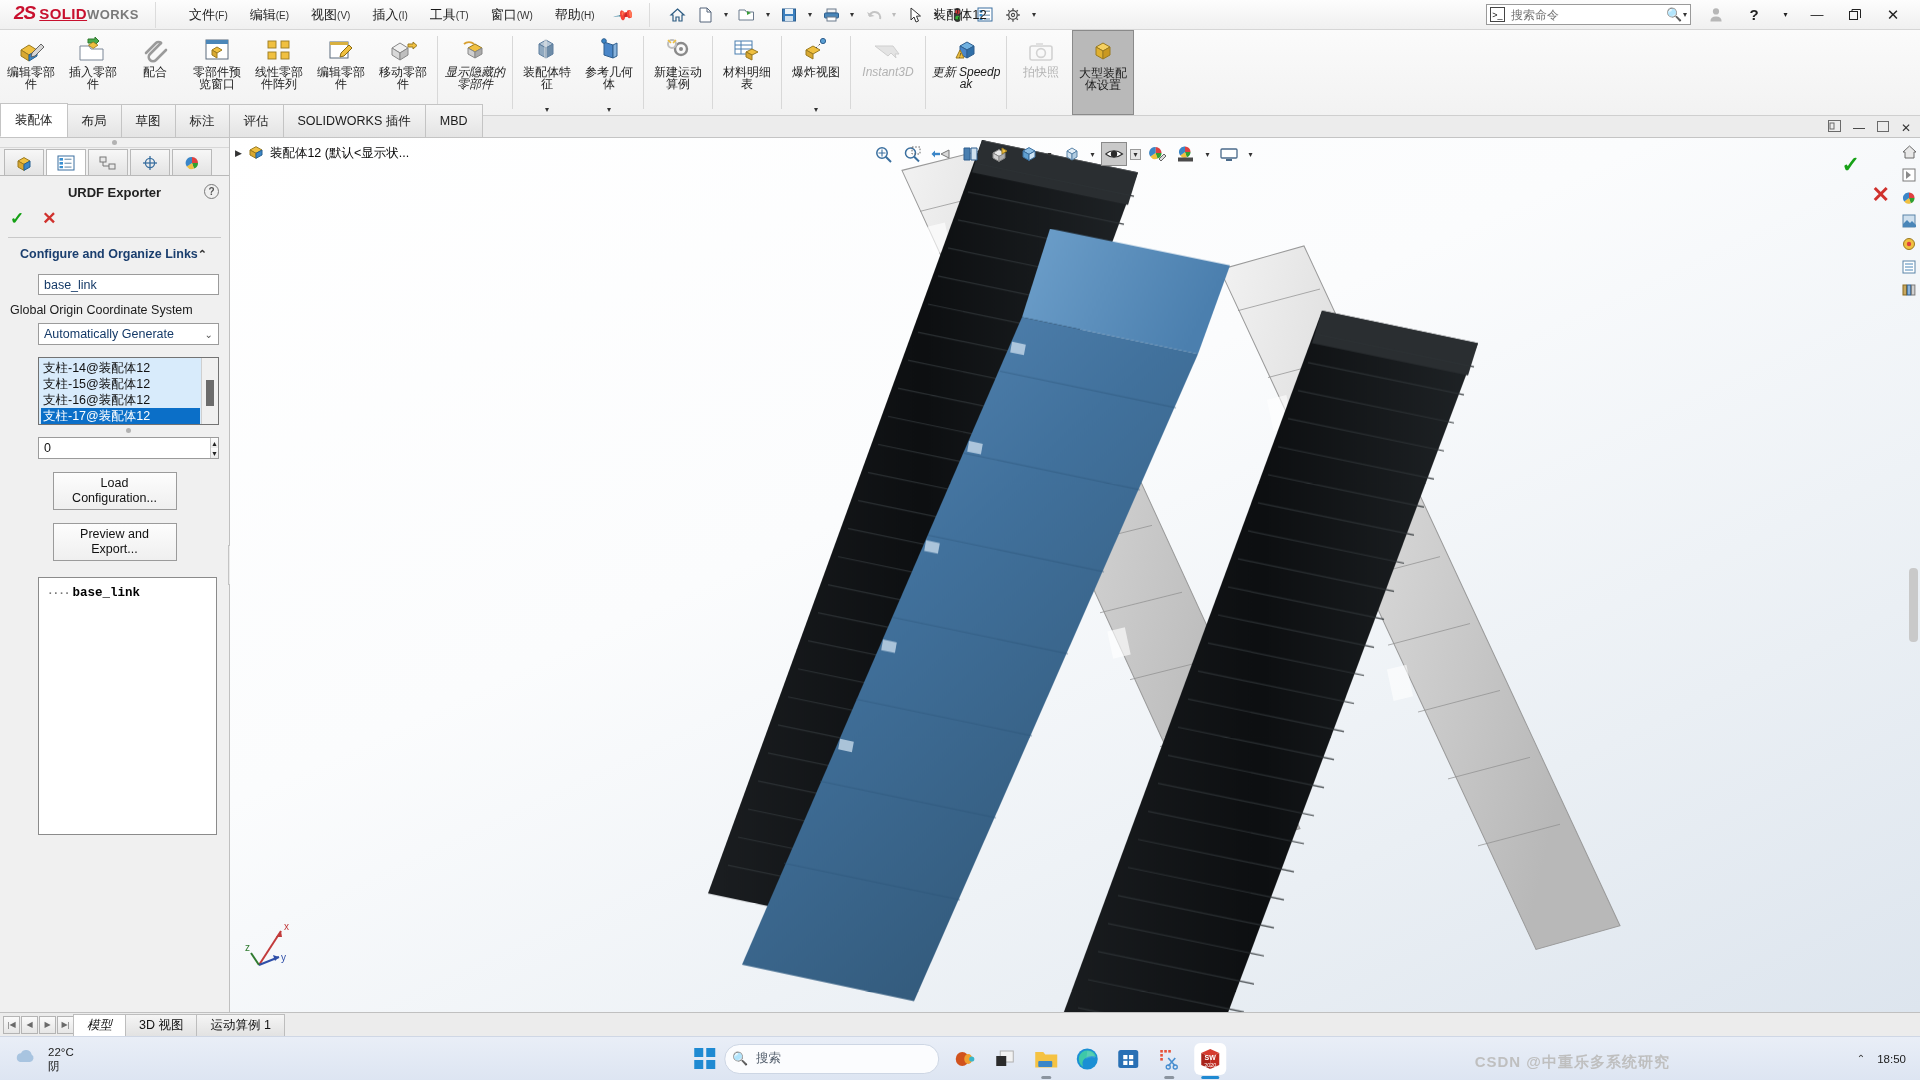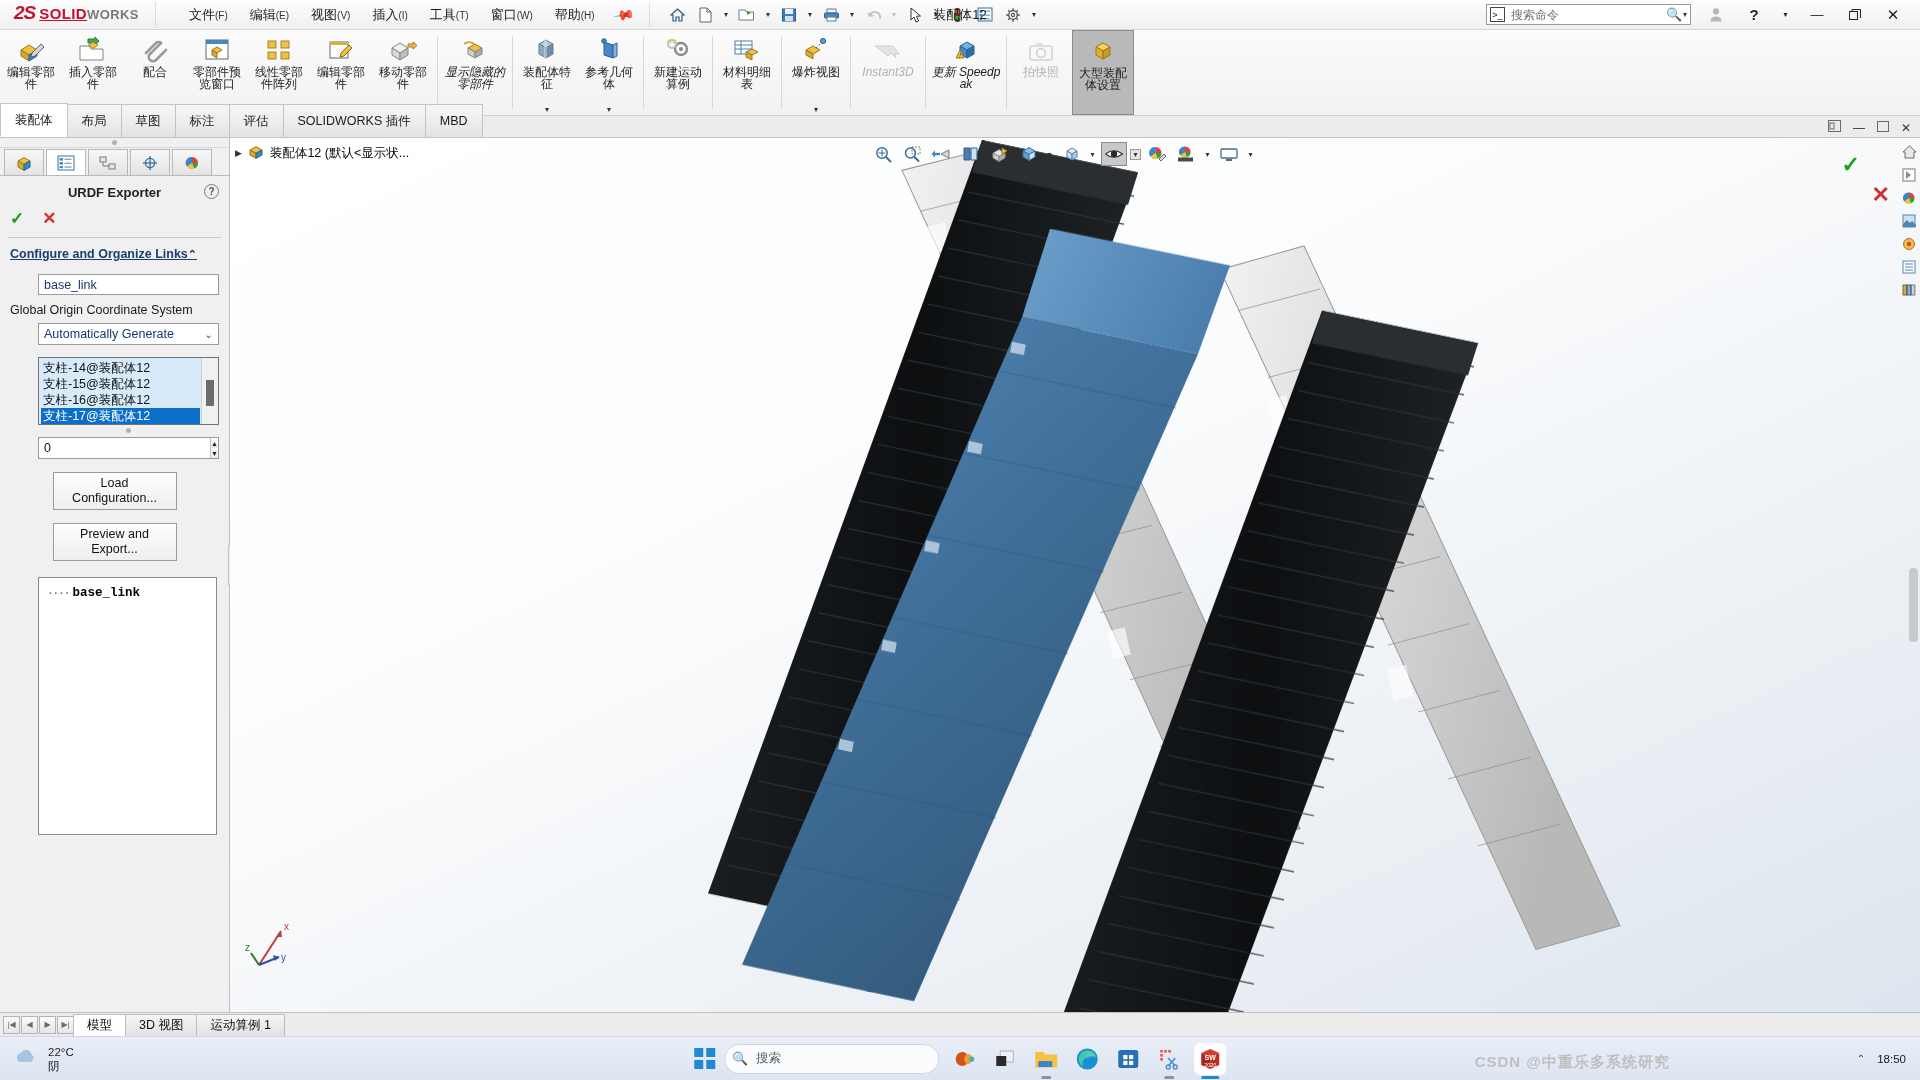--- a/index.html
+++ b/index.html
@@ -119,22 +119,22 @@
     position:relative; text-align:center; font-weight:bold; font-size:13px; color:#222;
     padding: 9px 0 6px;
   }
   .lp-help { position:absolute; right:10px; top:8px; width:15px;height:15px;border-radius:50%;
     border:1px solid #7a7a7a;color:#555;font-size:10px;display:flex;align-items:center;justify-content:center;cursor:default;}
   .lp-okcancel { display:flex; gap:18px; padding: 2px 0 8px 10px; }
   .lp-ok{ color:#14a014; font-size:17px; font-weight:bold; cursor:default;}
   .lp-cancel{ color:#d0312d; font-size:17px; font-weight:bold; cursor:default;}
   .lp-hr { height:1px; background:#c9c9c9; margin: 0 8px; }
   .lp-section {
-    display:flex; align-items:center; justify-content:flex-start;
-    font-weight:bold; font-size:12.5px; color:#1a3e6e; padding: 9px 12px 9px 10px; text-decoration: underline;
+    display:flex; align-items:center; justify-content:center;
+    font-weight:bold; font-size:12.5px; color:#1a3e6e; padding: 9px 12px 9px 10px;
   }
   .lp-section .chev{ font-size:11px; color:#333; }
   .lp-field { padding: 4px 10px 4px 38px; }
   .lp-input {
     width:100%; height:21px; border:1px solid #9b9b9b; background:#fff;
     font-size:12.5px; padding: 0 5px; color:#153a68; font-family:"Liberation Sans",sans-serif; outline:none;
   }
   .lp-label{ font-size:12.5px; color:#1a1a1a; padding: 4px 10px 2px 10px; }
   .lp-select {
     width:100%; height:22px; border:1px solid #9b9b9b; background:#fff;
@@ -221,21 +221,21 @@
   .navbtns{ display:flex; gap:1px; padding-left:3px;}
   .navbtns div{
     width:17px;height:18px;border:1px solid #b4b4b4;background:linear-gradient(#fafafa,#e6e6e6);
     display:flex;align-items:center;justify-content:center;font-size:8px;color:#6a6a6a;cursor:default;
   }
   .doctab{
     height:22px; padding:0 13px; display:flex; align-items:center; font-size:12.5px; color:#111;
     border:1px solid #bdbdbd; border-bottom:none; background:linear-gradient(#f5f5f5,#e2e2e2);
     margin-left:-1px; cursor:default;
   }
-  .doctab.sel{ background:#fff; }
+  .doctab.sel{ background:#fff;font-style:italic; }
 
   .statusbar{
     position:absolute; left:0; bottom:24px; width:1920px; height:20px;
     background:#f3f3f3; border-top:1px solid #d0d0d0; display:flex; align-items:center;
     font-size:12.5px; color:#111; padding: 0 8px;
   }
   .statusbar .right{ margin-left:auto; display:flex; align-items:center; gap:17px; padding-right:8px;}
 
   
   .taskbar{

